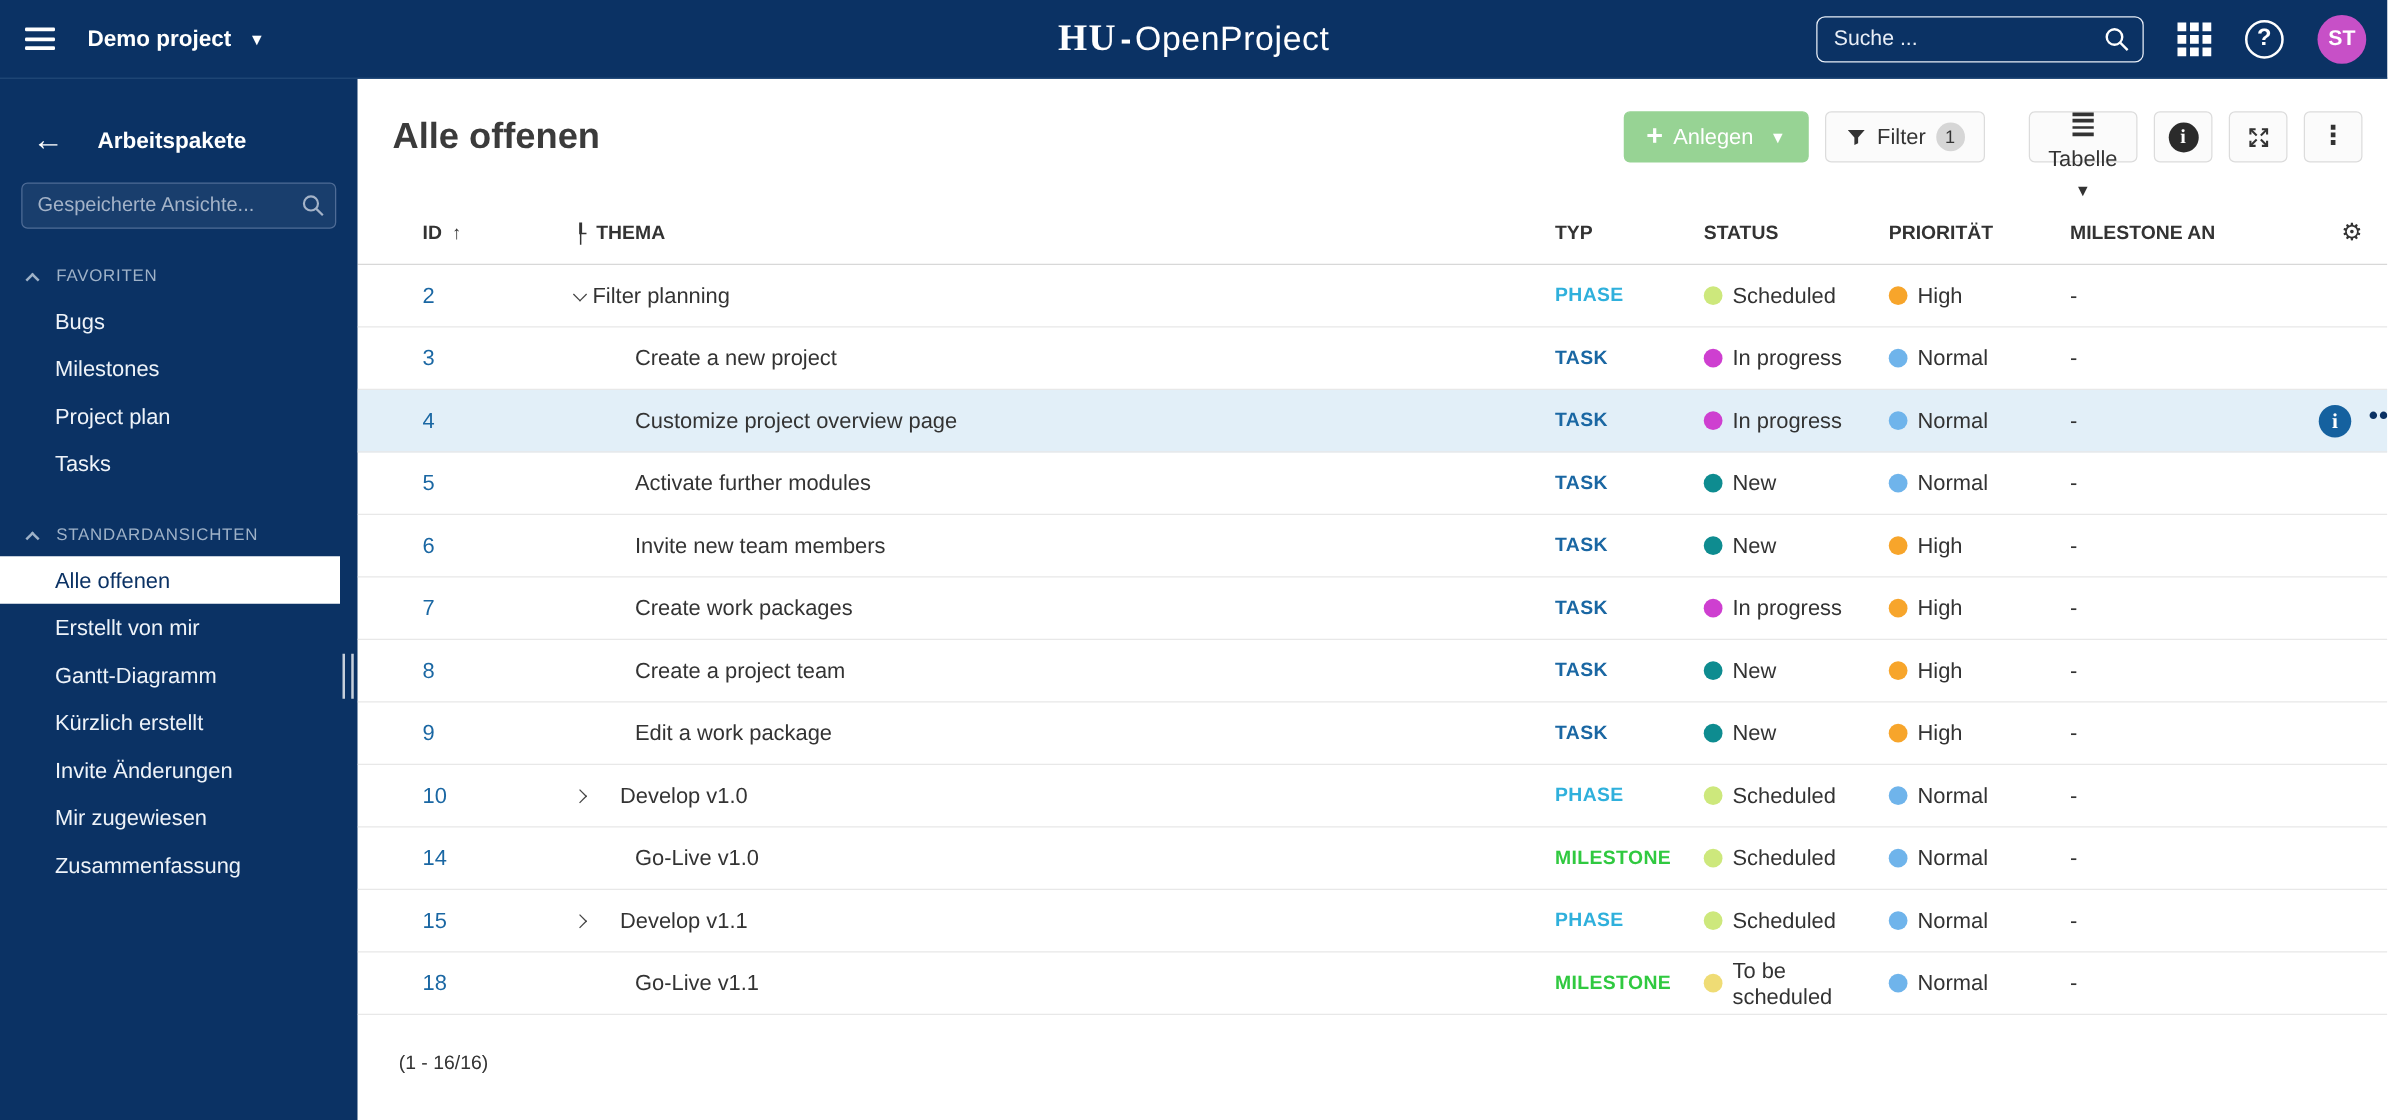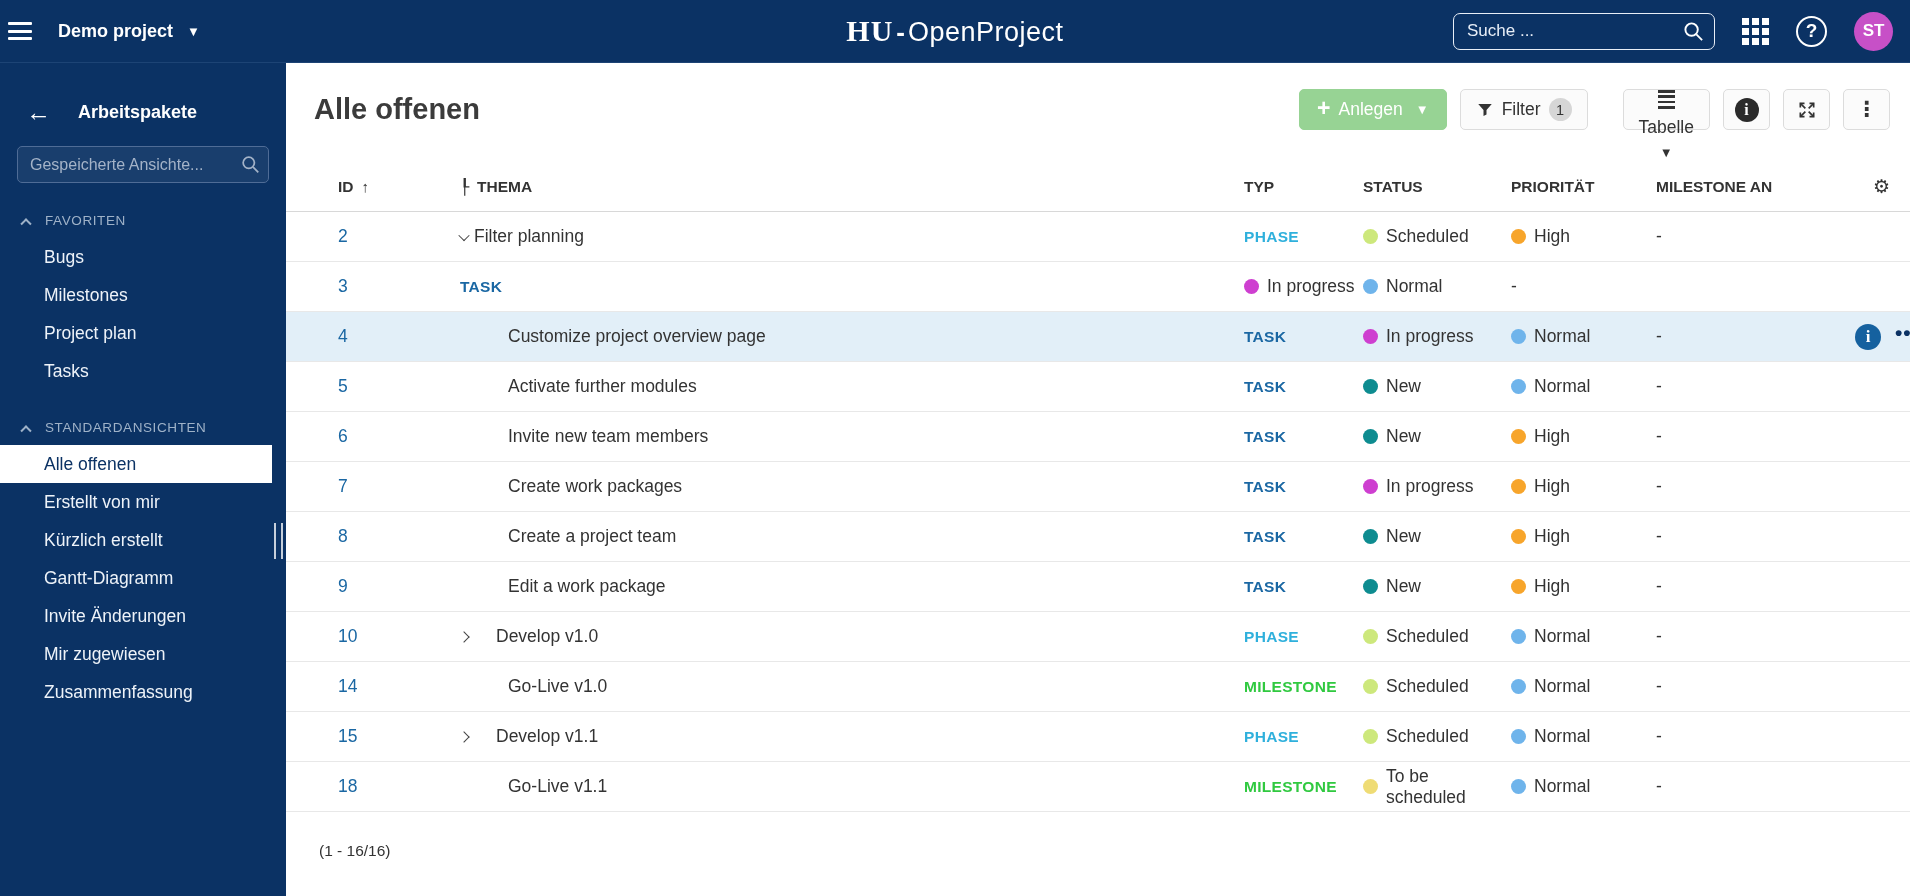--- a/index.html
+++ b/index.html
@@ -2,21 +2,21 @@
 <html><head>
 <meta charset="utf-8">
 <style>
   * { margin:0; padding:0; box-sizing:border-box; }
   html,body { width:1910px; height:896px; overflow:hidden; background:#fff;
     font-family:"Liberation Sans","DejaVu Sans",sans-serif; }
 
   
   .topbar { height:63px; background:#0B3264; display:flex; align-items:center;
     position:relative; border-bottom:1px solid #1d4475; color:#fff; }
-  .tb-left { display:flex; align-items:center; gap:26px; padding-left:8px; }
+  .tb-left { display:flex; align-items:center; gap:26px; padding-left:20px; }
   .hamburger { width:24px; height:18px; display:flex; flex-direction:column;
     justify-content:space-between; cursor:pointer; background:none; border:none; }
   .hamburger span { height:3px; background:#fff; border-radius:1px; }
   .project-btn { display:flex; align-items:center; gap:14px; background:none; border:none;
     color:#fff; font-size:18px; font-weight:bold; cursor:pointer;
     font-family:"Liberation Sans","DejaVu Sans",sans-serif; }
   .caret { font-size:13px; line-height:1; }
   .logo { position:absolute; left:50%; transform:translateX(-50%); display:flex;
     align-items:baseline; color:#fff; white-space:nowrap; }
   .logo .serif { font-family:"Liberation Serif","DejaVu Serif",serif; font-weight:bold;
@@ -188,22 +188,22 @@
         <div class="sb-item">Bugs</div>
         <div class="sb-item">Milestones</div>
         <div class="sb-item">Project plan</div>
         <div class="sb-item">Tasks</div>
         <div class="sb-section-head">
           <span class="chev up"></span>
           <span>STANDARDANSICHTEN</span>
         </div>
         <div class="sb-item selected">Alle offenen</div>
         <div class="sb-item">Erstellt von mir</div>
+        <div class="sb-item">Gantt-Diagramm</div>
         <div class="sb-item">Kürzlich erstellt</div>
-        <div class="sb-item">Gantt-Diagramm</div>
         <div class="sb-item">Invite Änderungen</div>
         <div class="sb-item">Mir zugewiesen</div>
         <div class="sb-item">Zusammenfassung</div>
       </nav>
     <div class="resizer"></div>
   </aside>
 
   <main class="main">
     <div class="main-head">
       <h1 class="page-title">Alle offenen</h1>
@@ -291,20 +291,23 @@
             </div>
             <div class="dot-cell">
               <span class="dot" style="background: rgb(247, 165, 43);"></span>
               <span>High</span>
             </div>
             <div>-</div>
             <div></div>
           </div>
           <div class="grid-row trow">
             <div class="cell-id"><a>3</a></div>
+            <div class="cell-subject lvl1">
+              <span>Create a new project</span>
+            </div>
             <div class="cell-type" style="color: rgb(26, 103, 163);">TASK</div>
             <div class="dot-cell">
               <span class="dot" style="background: rgb(206, 63, 208);"></span>
               <span>In progress</span>
             </div>
             <div class="dot-cell">
               <span class="dot" style="background: rgb(111, 180, 235);"></span>
               <span>Normal</span>
             </div>
             <div>-</div>

